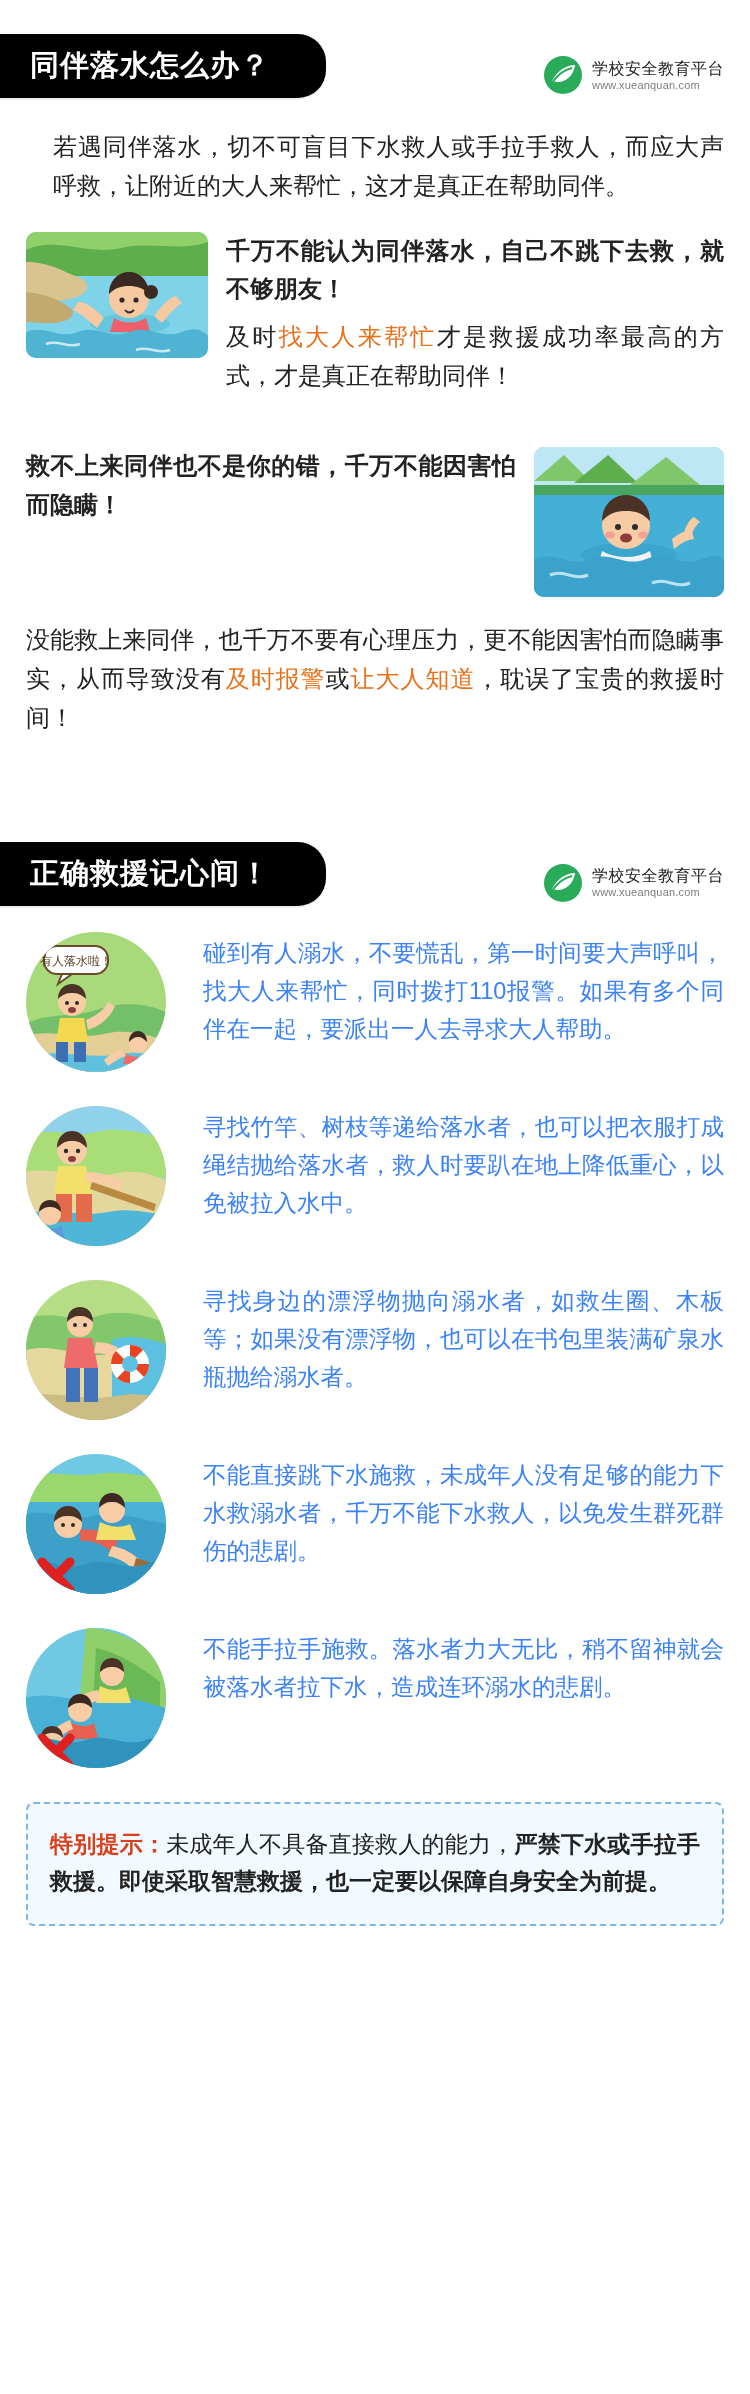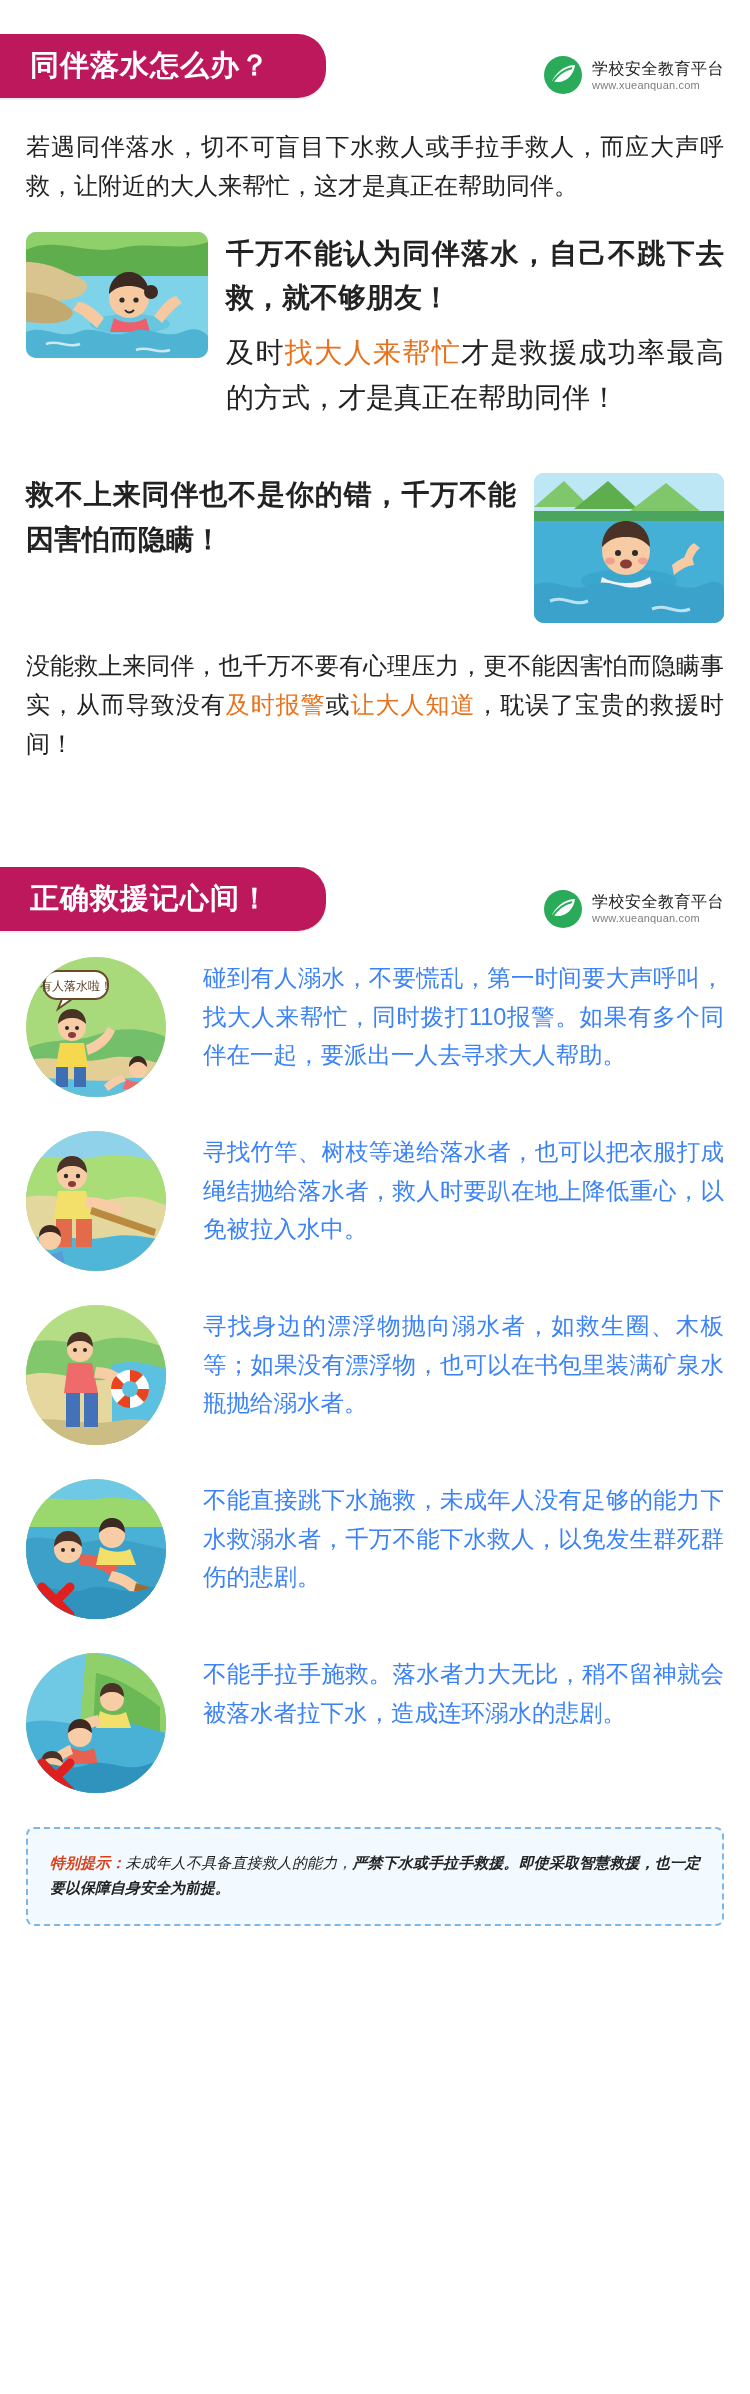--- a/index.html
+++ b/index.html
@@ -25,21 +25,21 @@
   
   .section-head {
     display: flex;
     align-items: center;
     justify-content: space-between;
     padding: 0 26px 0 0;
     margin-top: 34px;
   }
   .banner {
     position: relative;
-    background: #be185d;
+    background: #000000;
     color: #ffffff;
     font-size: 29px;
     font-weight: bold;
     letter-spacing: 1px;
     padding: 16px 56px 16px 30px;
     border-top-right-radius: 28px;
     border-bottom-right-radius: 28px;
     box-shadow: 0 2px 0 rgba(0,0,0,0.06);
     line-height: 1.1;
   }
@@ -73,36 +73,36 @@
 
   
   .para {
     font-size: 24px;
     line-height: 1.62;
     color: #222;
     padding: 0 26px;
     margin-top: 24px;
     text-align: justify;
   }
-  .para.lead { margin-top: 30px; }
+  .para.lead { margin-top: 30px; margin-left: 27px; }
 
   .hl-orange { color: #e8721b; }
 
   
   .row {
     display: flex;
     align-items: flex-start;
     padding: 0 26px;
     margin-top: 26px;
     gap: 18px;
   }
   .row.reverse { flex-direction: row-reverse; }
   .row-text {
     flex: 1 1 auto;
-    font-size: 28px;
+    font-size: 24px;
     line-height: 1.6;
     color: #222;
     text-align: justify;
   }
   .row-text .t-bold {
     font-weight: bold;
     display: block;
     margin-bottom: 10px;
   }
   .illus {
@@ -143,25 +143,24 @@
     padding-top: 2px;
   }
 
   
   .tipbox {
     margin: 20px 26px 40px 26px;
     border: 2px dashed #7fb6e8;
     background: #f2f9ff;
     border-radius: 8px;
     padding: 22px 22px 24px 22px;
-    font-size: 15px;
+    font-size: 23px;
     line-height: 1.62;
     color: #222;
     text-align: justify;
-    font-style: italic;
   }
   .tip-label {
     color: #d8401c;
     font-weight: bold;
   }
   .tip-strong { font-weight: bold; }
 
   .spacer-lg { height: 46px; }
   .spacer-md { height: 26px; }
 </style>

